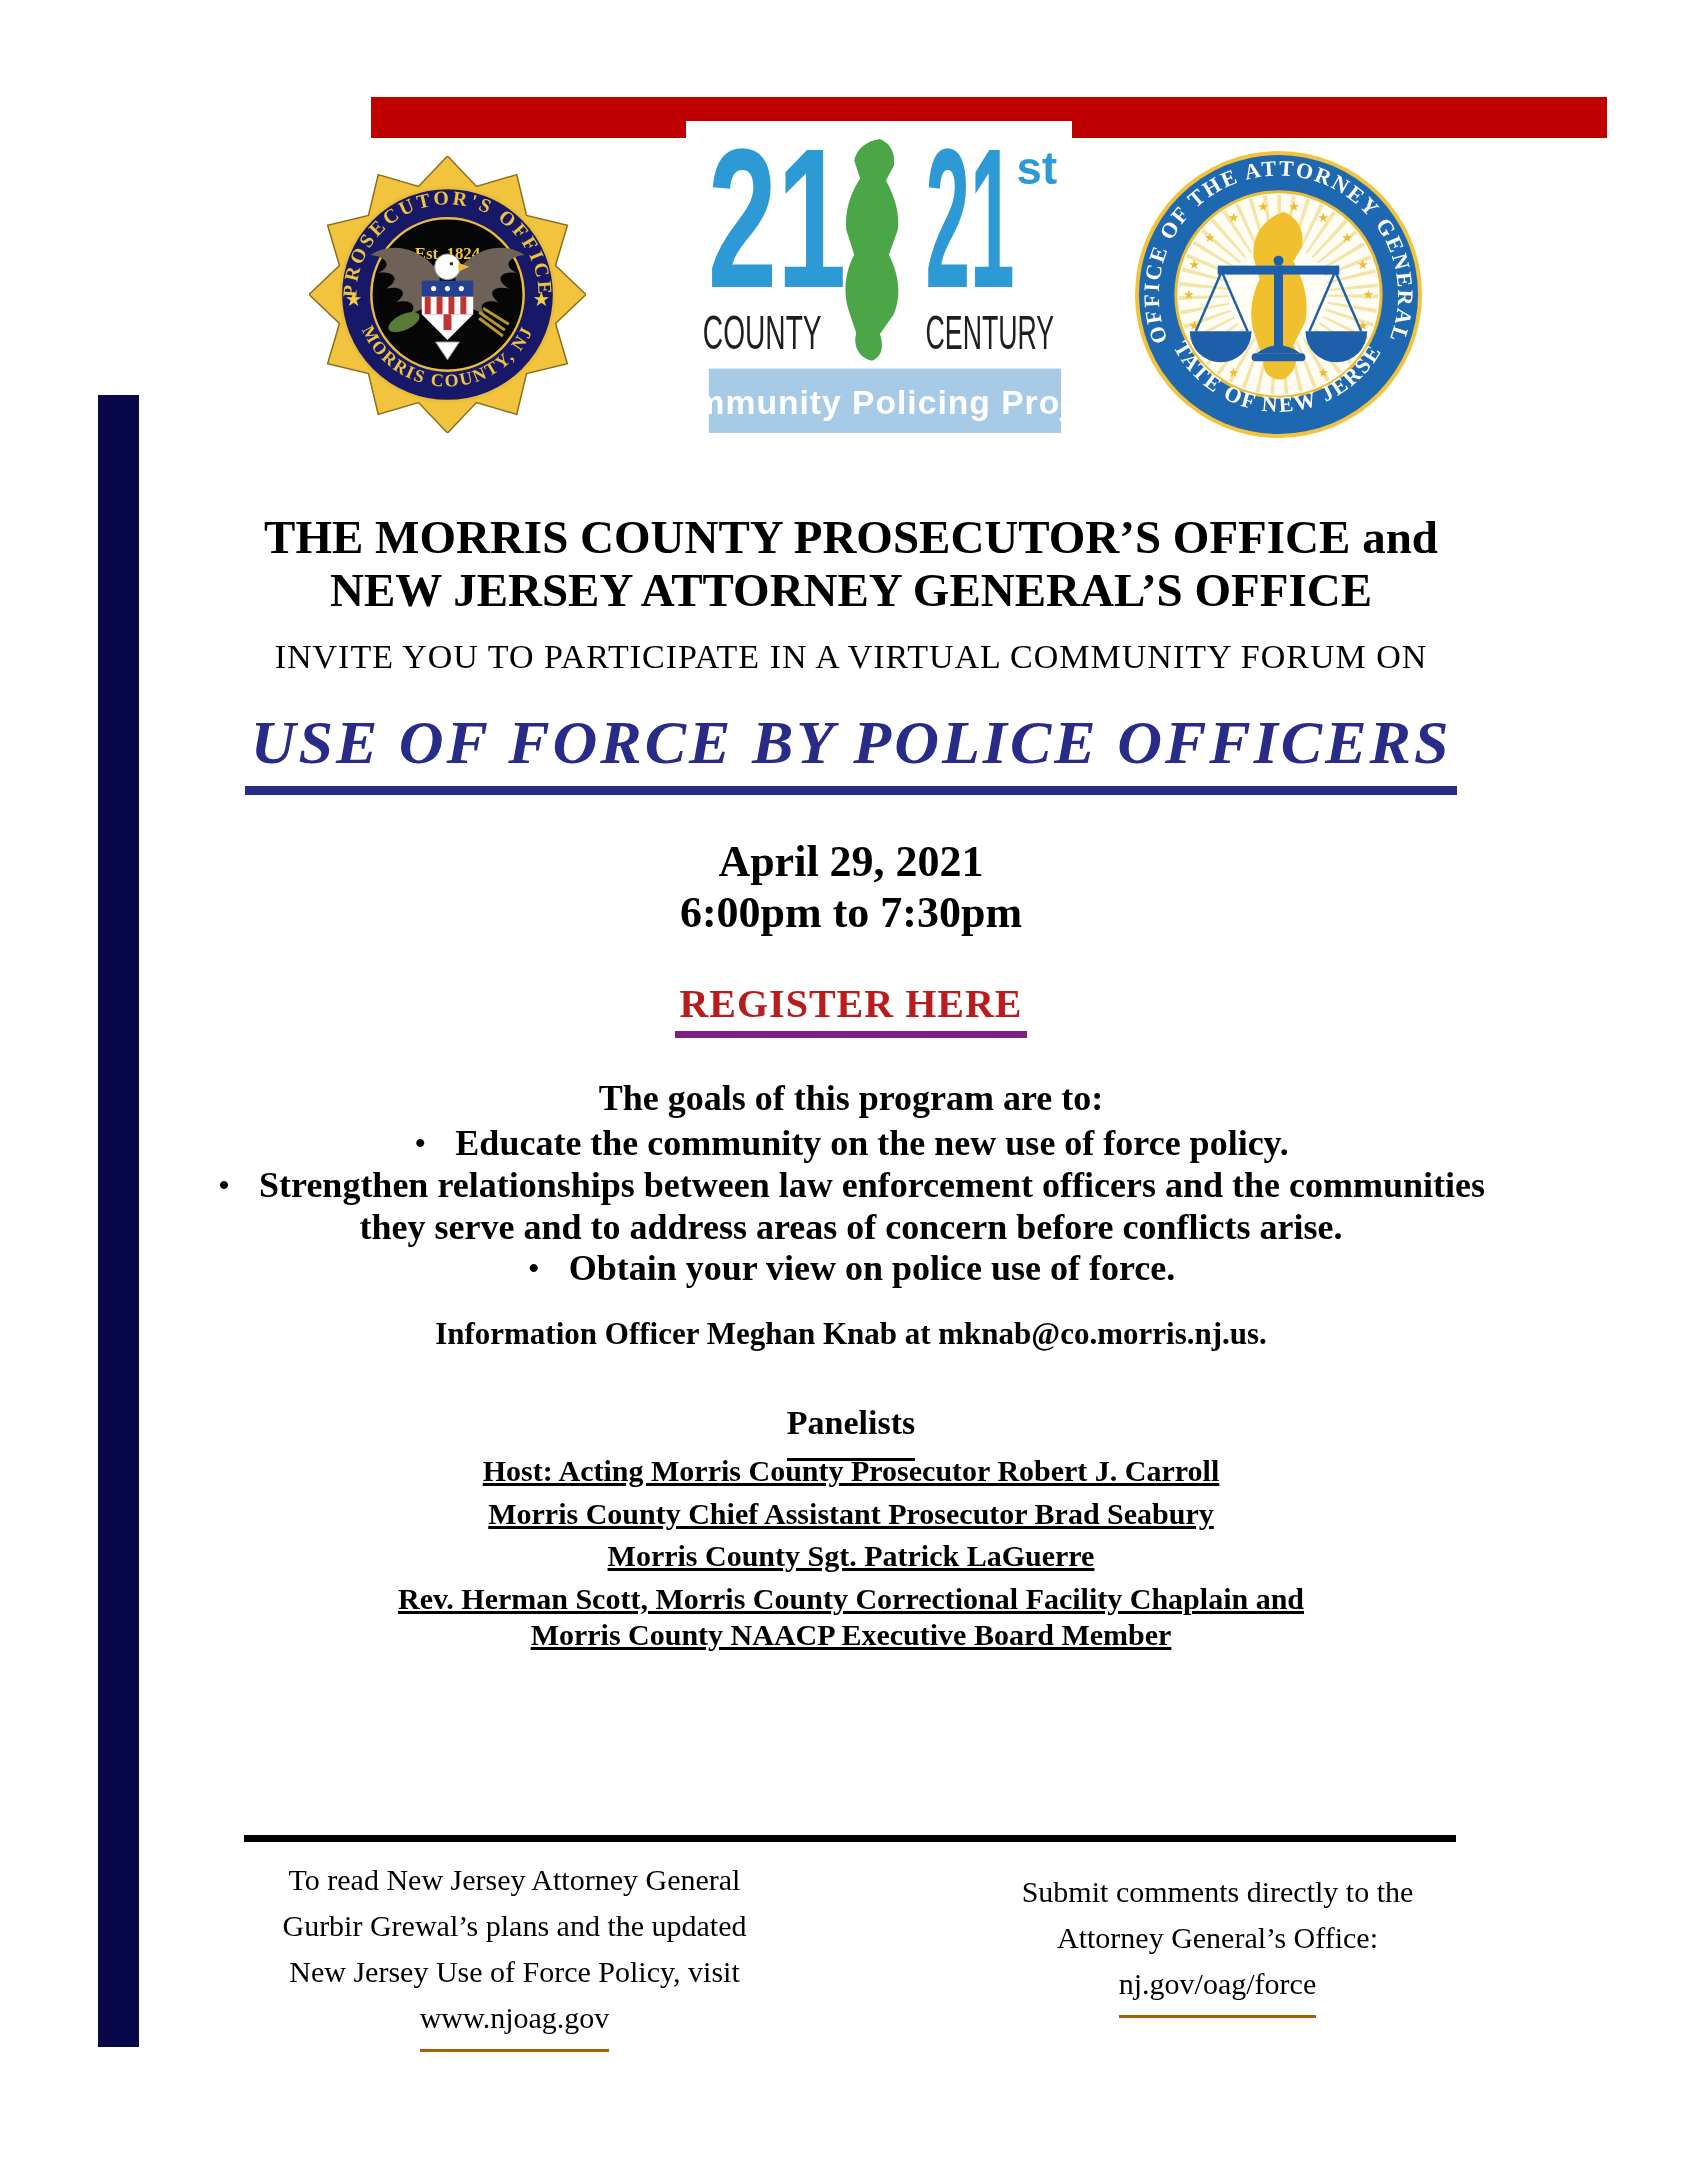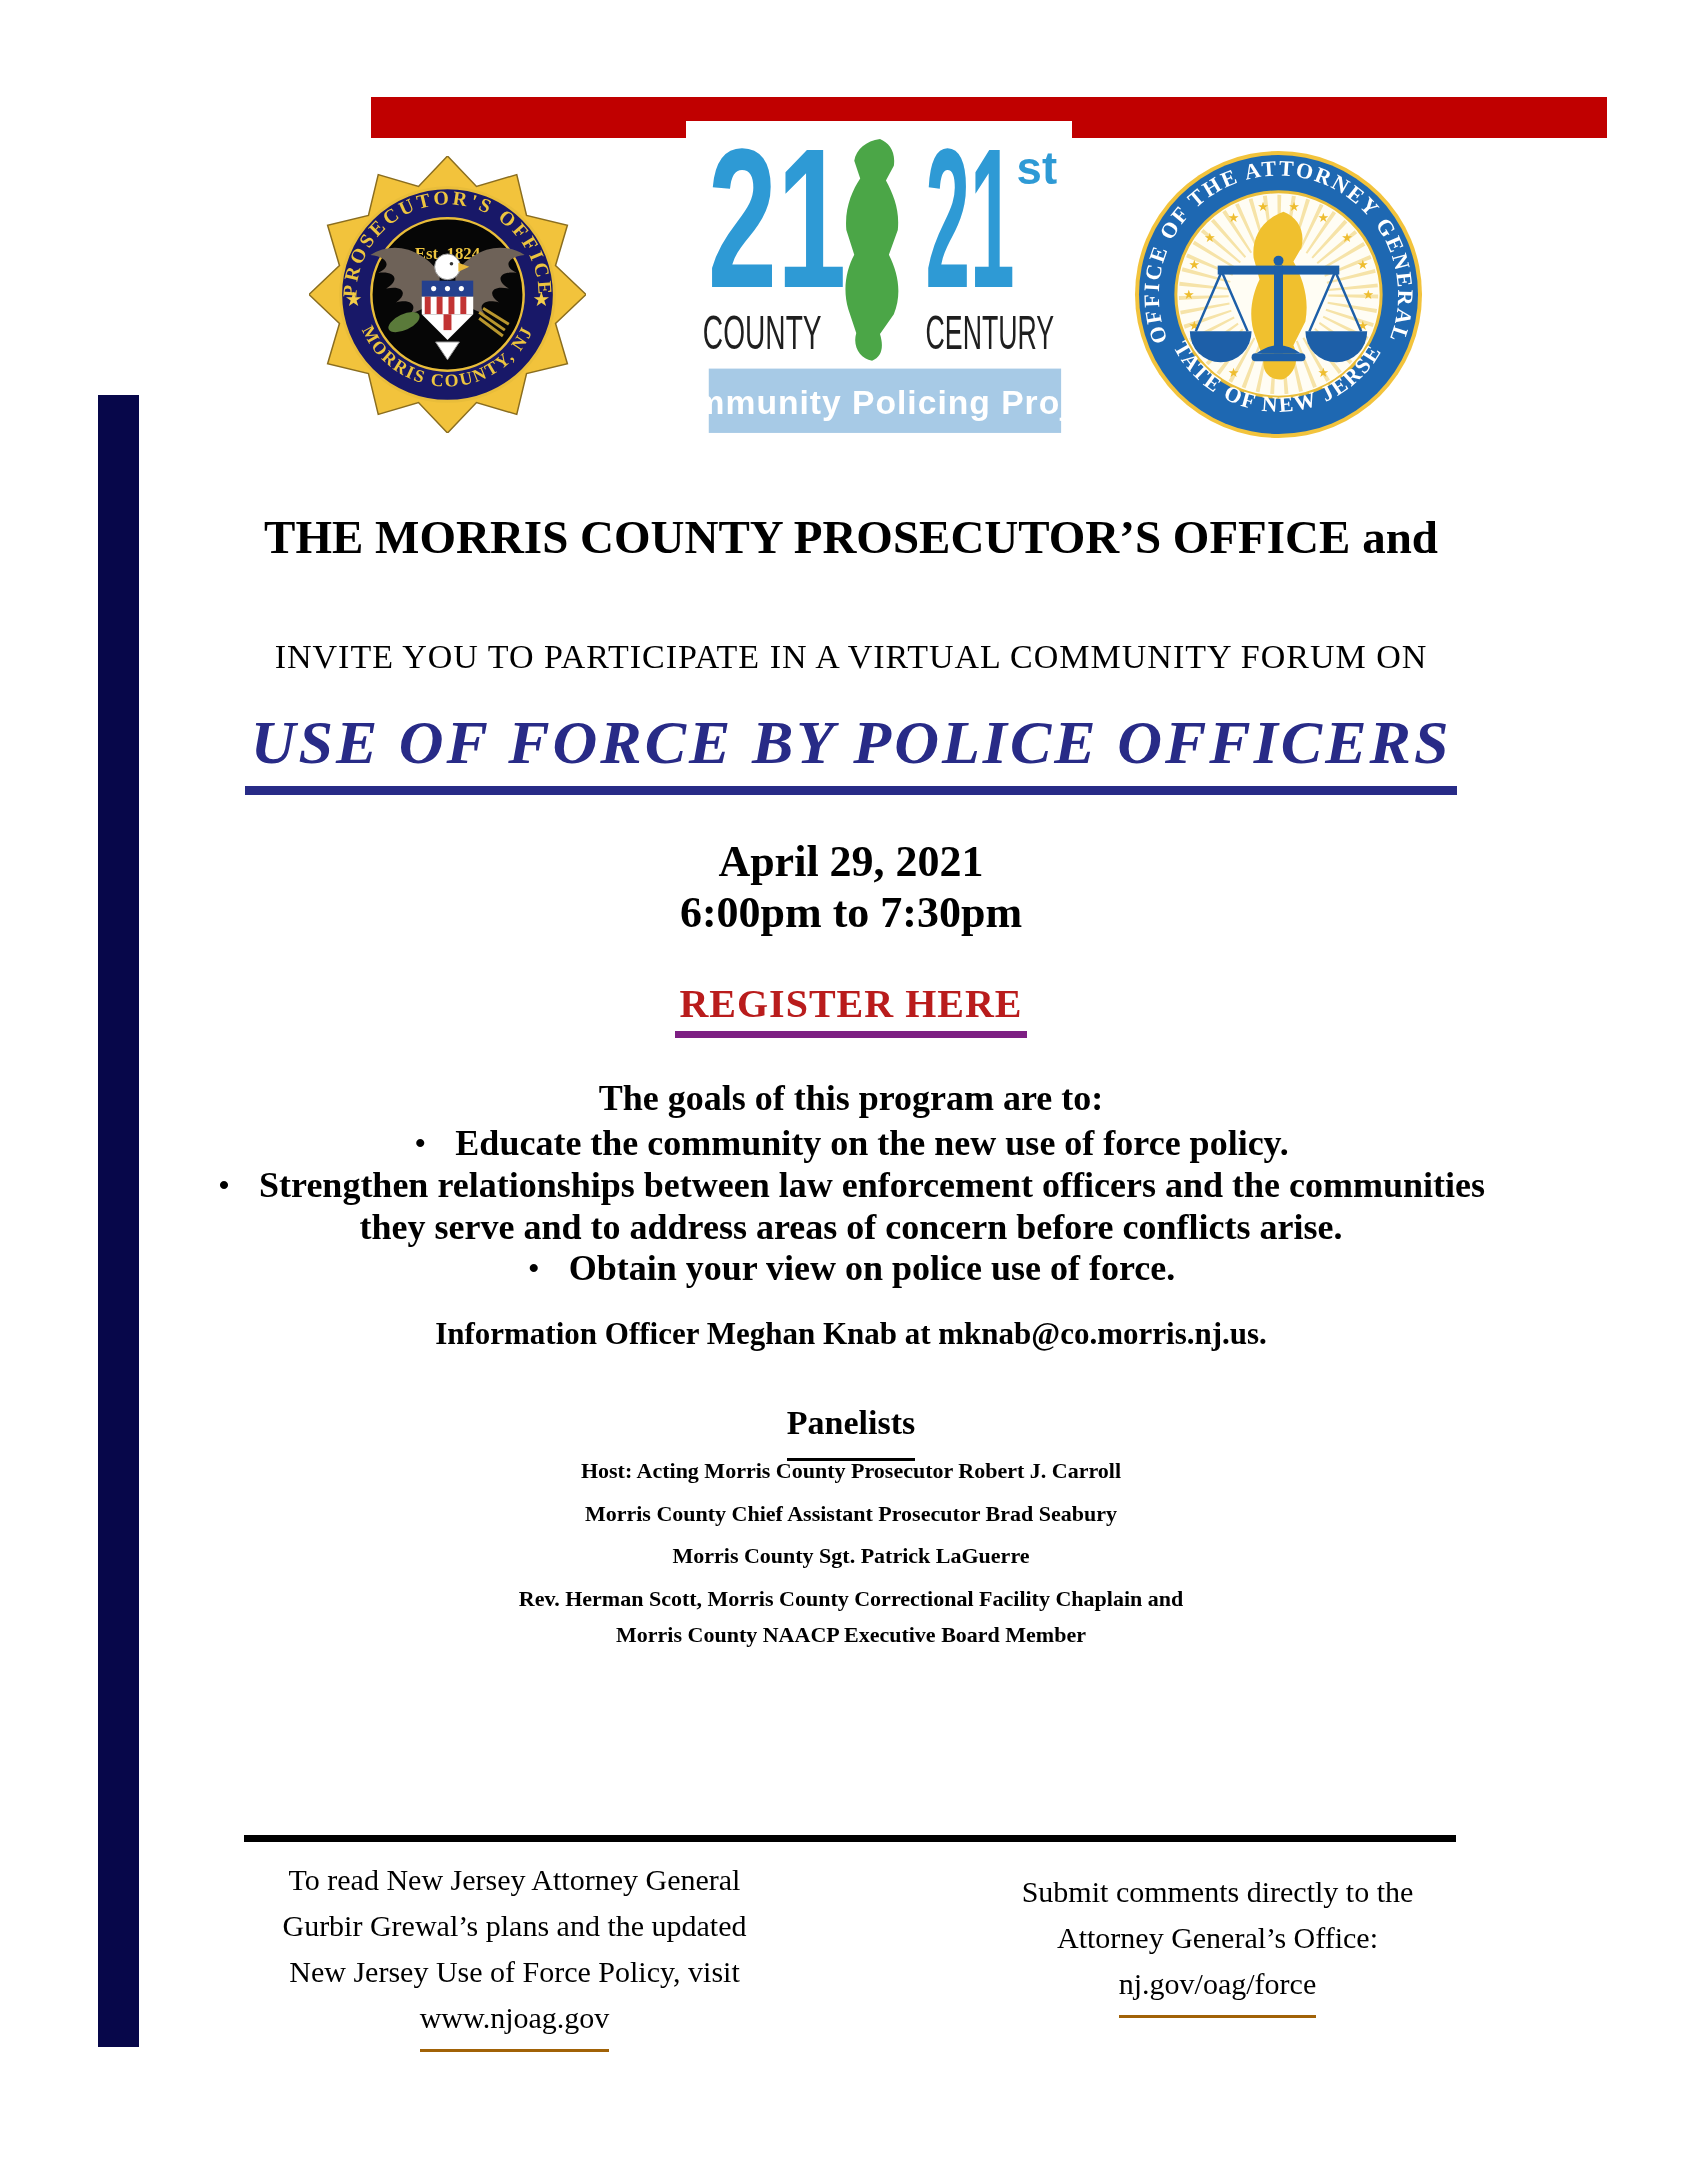--- a/index.html
+++ b/index.html
@@ -24,21 +24,21 @@
   .forum-title{top:707px;font-size:62px;font-weight:bold;font-style:italic;letter-spacing:3px;color:#282b87;}
   .forum-title .ul{display:inline-block;border-bottom:9px solid #282b87;padding:0 6px 8px 6px;}
   .date-block{top:836px;font-size:44px;font-weight:bold;line-height:51px;}
   .register{top:980px;font-size:40px;font-weight:bold;letter-spacing:1px;color:#b91c1c;}
   .register .ul{display:inline-block;border-bottom:7px solid #7d1f83;padding:0 4px 4px 4px;cursor:pointer;}
   .goal-line{font-size:36px;font-weight:bold;line-height:42px;}
   .bullet{display:inline-block;width:14px;margin-right:28px;vertical-align:2px;font-size:30px;}
   .q-block{top:1313px;font-size:31px;font-weight:bold;line-height:41px;}
   .panel-head{top:1404px;font-size:34px;font-weight:bold;}
   .panel-head .ul{display:inline-block;border-bottom:3px solid #000;padding-bottom:16px;}
-  .panel-line{font-size:22px;font-weight:bold;line-height:36px;}
+  .panel-line{font-size:30px;font-weight:bold;line-height:36px;text-decoration:underline;}
   .rule{left:244px;top:1835px;width:1212px;height:7px;background:#000;}
   .foot{font-size:30px;font-weight:normal;text-align:center;}
   .foot .fline{line-height:46px;}
   .foot-left{left:178px;top:1857px;width:673px;}
   .foot-right{left:891px;top:1869px;width:653px;}
   .link{border-bottom:3px solid #a16207;padding-bottom:15px;cursor:pointer;}
 </style>
 </head>
 <body>
 
@@ -147,20 +147,21 @@
         <textPath href="#sealTopArc" startOffset="50%" text-anchor="middle">OFFICE OF THE ATTORNEY GENERAL</textPath>
       </text>
       <text font-family="Liberation Serif, serif" font-size="22" font-weight="bold" fill="#ffffff" letter-spacing="2">
         <textPath href="#sealBotArc" startOffset="50%" text-anchor="middle">STATE OF NEW JERSEY</textPath>
       </text>
     </svg>
   </div>
 
   <div class="abs center-col title-block">
     <div class="line">THE MORRIS COUNTY PROSECUTOR’S OFFICE and</div>
+    <div class="line">NEW JERSEY ATTORNEY GENERAL’S OFFICE</div>
   </div>
 
   <div class="abs center-col invite">INVITE YOU TO PARTICIPATE IN A VIRTUAL COMMUNITY FORUM ON</div>
 
   <div class="abs center-col forum-title">
     <span class="ul">USE OF FORCE BY POLICE OFFICERS</span>
   </div>
 
   <div class="abs center-col date-block">
     <div class="line">April 29, 2021</div>

